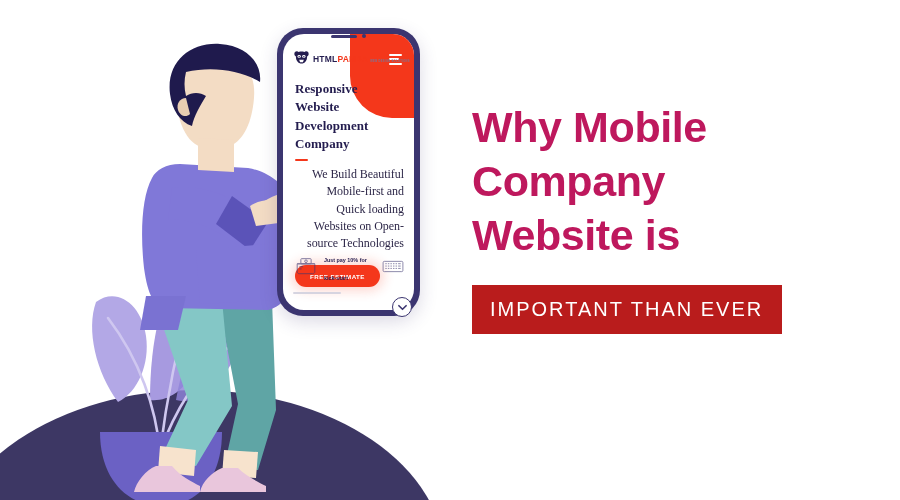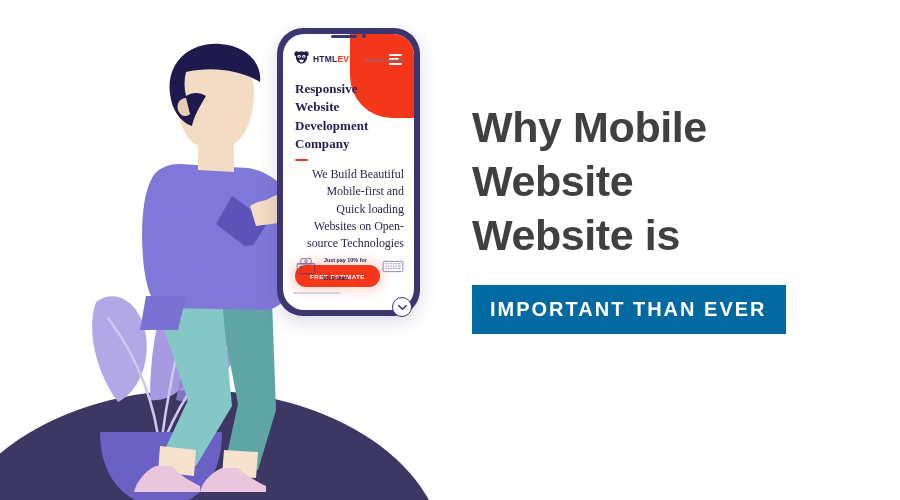--- a/index.html
+++ b/index.html
@@ -98,28 +98,28 @@
     position:absolute; right:8px; bottom:-1px; z-index:6;
     width:20px; height:20px; border-radius:50%; background:#fff;
     border:1.6px solid #3b3570; display:flex; align-items:center;
     justify-content:center; cursor:pointer;
   }
   .chev-btn svg{ display:block; }
 
   
   .copy{ position:absolute; left:472px; top:100px; width:400px; z-index:4; }
   .title{
-    color:#404040; font-size:43px; font-weight:bold;
+    color:#be185d; font-size:43px; font-weight:bold;
     line-height:1.26; letter-spacing:-.4px;
   }
   .title span{ display:block; }
   .badge{
-    margin-top:22px; background:#0369a1; color:#ffffff;
+    margin-top:22px; background:#b91c1c; color:#ffffff;
     display:inline-block; padding:13px 19px 13px 18px;
-    font-size:20px; font-weight:bold; letter-spacing:2.0px;
+    font-size:20px; font-weight:normal; letter-spacing:2.0px;
     cursor:pointer; white-space:nowrap;
   }
 </style>
 </head>
 <body>
 
 <div id="stage">
 
   <div class="illus">
     <svg viewBox="0 0 460 500" xmlns="http://www.w3.org/2000/svg" aria-hidden="true">
@@ -217,21 +217,21 @@
           <ellipse cx="26" cy="8" rx="5.2" ry="5.6" fill="#241d4f"></ellipse>
           <path d="M4 14 C4 7 9 3 16 3 C23 3 28 7 28 14 C28 23 23 29 16 29 C9 29 4 23 4 14 Z" fill="#241d4f"></path>
           <ellipse cx="11" cy="14" rx="3.6" ry="3.1" fill="#ffffff"></ellipse>
           <ellipse cx="21" cy="14" rx="3.6" ry="3.1" fill="#ffffff"></ellipse>
           <circle cx="11" cy="14.4" r="1.5" fill="#241d4f"></circle>
           <circle cx="21" cy="14.4" r="1.5" fill="#241d4f"></circle>
           <path d="M11 21 L21 21 L19 26 L13 26 Z" fill="#ffffff"></path>
         </svg>
         <span class="logo-text">
           <span class="logo-main">
-            <span class="html">HTML</span><span class="panda">EVER</span>
+            <span class="html">HTML</span><span class="panda">PANDA</span>
           </span>
           <span class="logo-sub">WEB DESIGN SOLUTIONS</span>
         </span>
       </div>
 
       <div class="screen-body">
         <div class="eyebrow">Responsive Website Development Company</div>
         <div class="rule"></div>
         <div class="headline">We Build Beautiful Mobile-first and Quick loading Websites on Open-source Technologies</div>
         <div class="cta-wrap">
@@ -266,19 +266,19 @@
     <div class="chev-btn">
       <svg width="9" height="7" viewBox="0 0 10 7" fill="none" stroke="#3b3570" stroke-width="1.8" stroke-linecap="round" stroke-linejoin="round">
         <path d="M1 1.5 L5 5.5 L9 1.5"></path>
       </svg>
     </div>
   </div>
 
   <div class="copy">
     <h1 class="title">
       <span>Why Mobile</span>
-      <span>Website</span>
+      <span>Company</span>
       <span>Website is</span>
     </h1>
     <div class="badge">IMPORTANT THAN EVER</div>
   </div>
 
 </div>
 
 </body></html>

